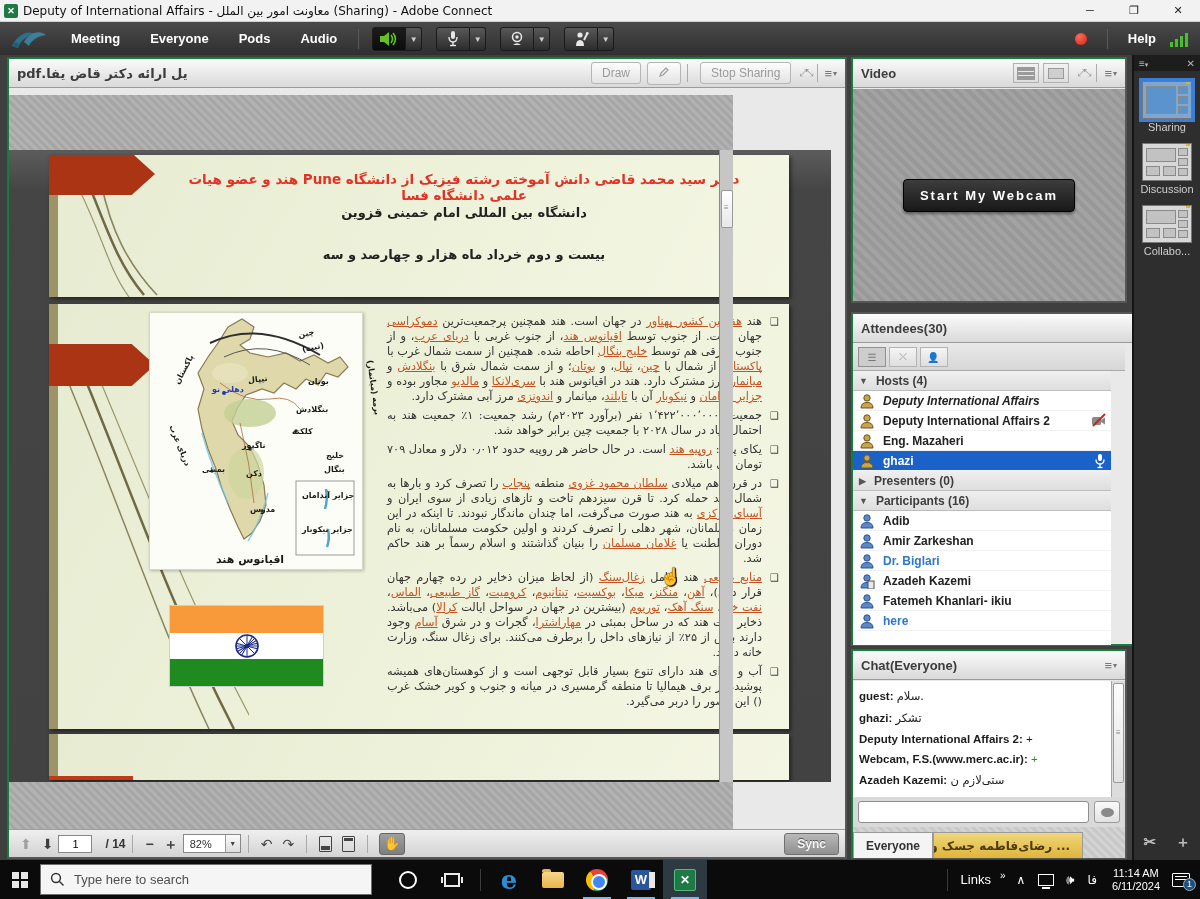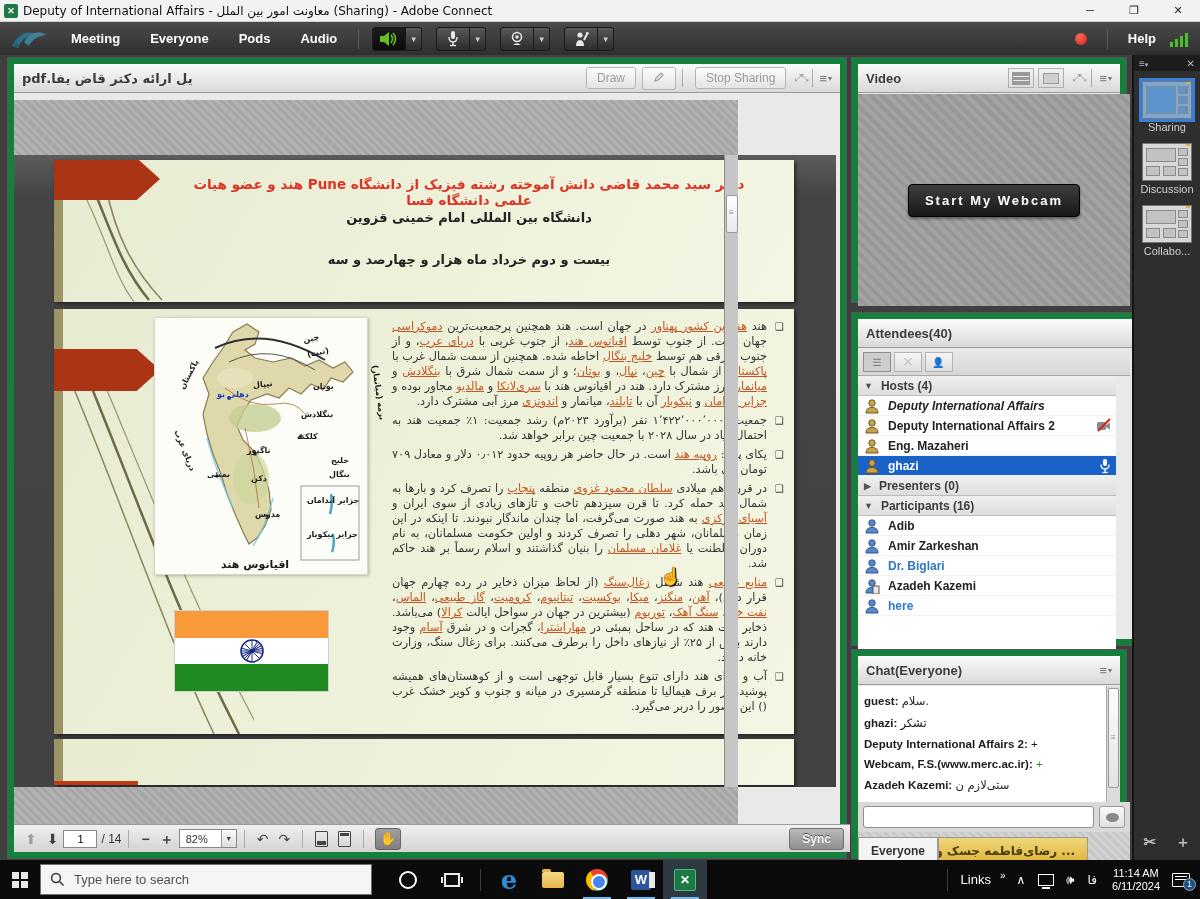--- a/index.html
+++ b/index.html
@@ -22,21 +22,21 @@
   .abtn { width:34px; height:24px; background:linear-gradient(#585858,#2c2c2c); border:1px solid #1a1a1a; border-radius:3px 0 0 3px; display:flex; align-items:center; justify-content:center; }
   .abtn.on { background:linear-gradient(#1c1c1c,#0c0c0c); }
   .abtn-dd { width:16px; height:24px; background:linear-gradient(#585858,#2c2c2c); border:1px solid #1a1a1a; border-left:none; border-radius:0 3px 3px 0; color:#cfcfcf; font-size:8px; text-align:center; line-height:24px; }
   #menubar .right { margin-left:auto; display:flex; align-items:center; }
   .recdot { width:12px; height:12px; border-radius:50%; background:radial-gradient(circle at 35% 30%, #ff6a5a, #d42313); margin-right:14px;}
   .helplbl { color:#fff; font-size:13px; font-weight:bold; margin:0 14px; }
   .sigbars { display:flex; align-items:flex-end; height:16px; margin-right:10px;}
   .sigbars i { width:3px; background:#49c02a; margin-right:2px; display:block; }
 
   
-  .pod { position:absolute; background:#e9e9e9; border:6px solid #15803d; box-shadow:0 0 0 1px #555;}
+  .pod { position:absolute; background:#e9e9e9; border:1px solid #15803d; box-shadow:0 0 0 1px #555;}
   .podhead { height:29px; background:linear-gradient(#fbfbfb,#d9d9d9); border-bottom:1px solid #9b9b9b; display:flex; align-items:center; padding:0 8px; }
   .podtitle { font-size:13px; color:#3c3c3c; font-weight:bold; }
   .podmenu { margin-left:auto; display:flex; align-items:center; color:#666; }
   .menu-ic { font-size:13px; letter-spacing:-1px; color:#777; }
   .caret { font-size:8px; color:#777; margin-left:2px;}
 
   
   #sharepod { left:8px; top:58px; width:838px; height:800px; }
   #sharehead .hbtn { border:1px solid #b5b5b5; border-radius:3px; background:linear-gradient(#fdfdfd,#e3e3e3); color:#9a9a9a; font-size:12px; padding:3px 10px; margin-left:6px;}
   #sharehead .sep { width:1px; height:18px; background:#aaa; margin:0 6px;}
@@ -69,21 +69,21 @@
   #s2text .rword { color:#c35322; text-decoration:underline; text-decoration-color:#c35322; }
 
   #slide3 { top:584px; height:46px; }
   #slide3 .reddash { position:absolute; left:0; bottom:0; width:84px; height:4px; background:#c03a14; }
 
   #sharetoolbar { position:absolute; left:0; bottom:0; width:836px; height:28px; background:linear-gradient(#efefef,#d3d3d3); border-top:1px solid #9d9d9d; display:flex; align-items:center; padding:0 6px; }
   .tbtn { color:#3f3f3f; font-size:14px; margin:0 5px; line-height:22px; }
   .tbtn.dim { color:#9f9f9f; }
   .tsep { width:1px; height:18px; background:#aaa; margin:0 7px; }
   #pageinput { width:34px; height:18px; border:1px solid #888; background:#fff; font-size:11px; text-align:center; }
-  .pagetotal { font-size:12px; color:#333; margin-left:4px; font-weight:normal;}
+  .pagetotal { font-size:12px; color:#333; margin-left:13px; font-weight:bold;}
   #zoomsel { width:58px; height:19px; border:1px solid #888; background:#fff; display:flex; align-items:center; font-size:11px; color:#333; }
   #zoomsel .zval { flex:1; padding-left:6px; }
   #zoomsel .zdd { width:15px; height:17px; background:linear-gradient(#fafafa,#ddd); border-left:1px solid #999; font-size:7px; text-align:center; line-height:17px; color:#444;}
   .fiticon { width:13px; height:16px; border:1.5px solid #444; border-radius:1px; position:relative; margin:0 5px;}
   .fiticon:after { content:""; position:absolute; left:1px; right:1px; bottom:1px; height:4px; background:#444; }
   .fiticon.fw:after { top:1px; bottom:auto; height:3px; }
   .handbtn { width:26px; height:22px; background:linear-gradient(#9f9f9f,#7e7e7e); border:1px solid #666; border-radius:3px; text-align:center; line-height:20px; font-size:13px; color:#e8e8e8; margin:0 4px;}
   #syncbtn { margin-left:auto; background:linear-gradient(#b9b9b9,#8f8f8f); border:1px solid #6f6f6f; border-radius:3px; color:#f5f5f5; font-size:12px; font-weight:bold; padding:3px 12px; text-shadow:0 -1px 0 #555;}
 
   
@@ -415,21 +415,21 @@
     </div>
   </div>
   <div id="videobody">
     <div id="startwebcam">Start My Webcam</div>
   </div>
 </div>
 
 <div class="pod" id="attpod">
   <div class="podhead">
     <span class="podtitle">Attendees</span>
-    <span class="podtitle lite">(40)</span>
+    <span class="podtitle lite">(30)</span>
     <div class="podmenu">
       <span class="menu-ic">≡</span>
         <span class="caret">▾</span>
     </div>
   </div>
   <div id="atoolbar">
     <div class="atb sel">☰</div>
     <div class="atb">⤬</div>
     <div class="atb">👤</div>
   </div>
@@ -522,20 +522,29 @@
       </div>
       <div class="arow">
         <span class="pic">
           <svg width="16" height="16" viewBox="0 0 16 16">
             <circle cx="8" cy="5" r="3.2" fill="#5b87c5" stroke="#2c558c"></circle>
             <path d="M2 15 Q2 9.5 8 9.5 Q14 9.5 14 15 Z" fill="#5b87c5" stroke="#2c558c"></path>
             <rect x="9" y="8" width="6" height="8" fill="#e8e8e8" stroke="#555"></rect>
           </svg>
         </span>
         <span>Azadeh Kazemi</span>
+      </div>
+      <div class="arow">
+        <span class="pic">
+          <svg width="16" height="16" viewBox="0 0 16 16">
+            <circle cx="8" cy="5" r="3.2" fill="#5b87c5" stroke="#2c558c"></circle>
+            <path d="M2 15 Q2 9.5 8 9.5 Q14 9.5 14 15 Z" fill="#5b87c5" stroke="#2c558c"></path>
+          </svg>
+        </span>
+        <span>Fatemeh Khanlari- ikiu</span>
       </div>
       <div class="arow">
         <span class="pic">
           <svg width="16" height="16" viewBox="0 0 16 16">
             <circle cx="8" cy="5" r="3.2" fill="#5b87c5" stroke="#2c558c"></circle>
             <path d="M2 15 Q2 9.5 8 9.5 Q14 9.5 14 15 Z" fill="#5b87c5" stroke="#2c558c"></path>
           </svg>
         </span>
         <span style="color: rgb(47, 120, 200);">here</span>
       </div>

